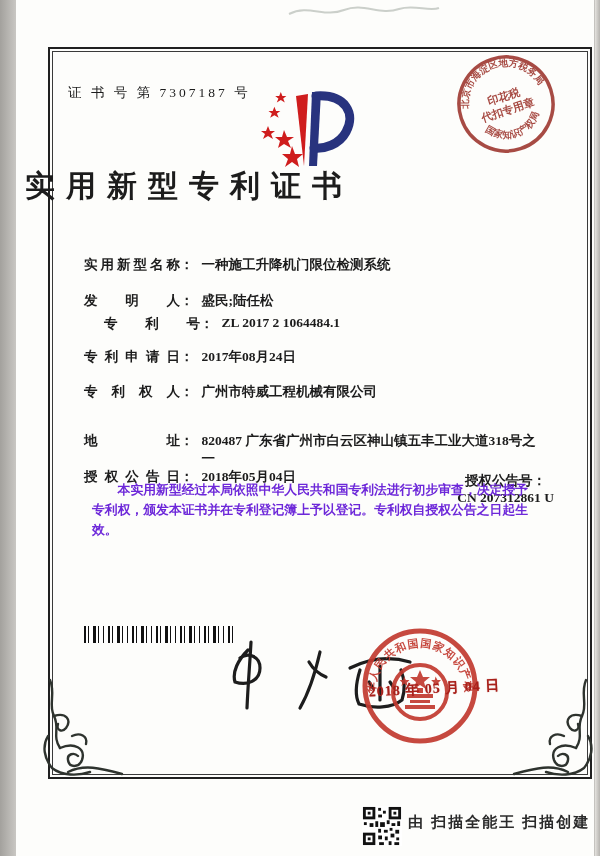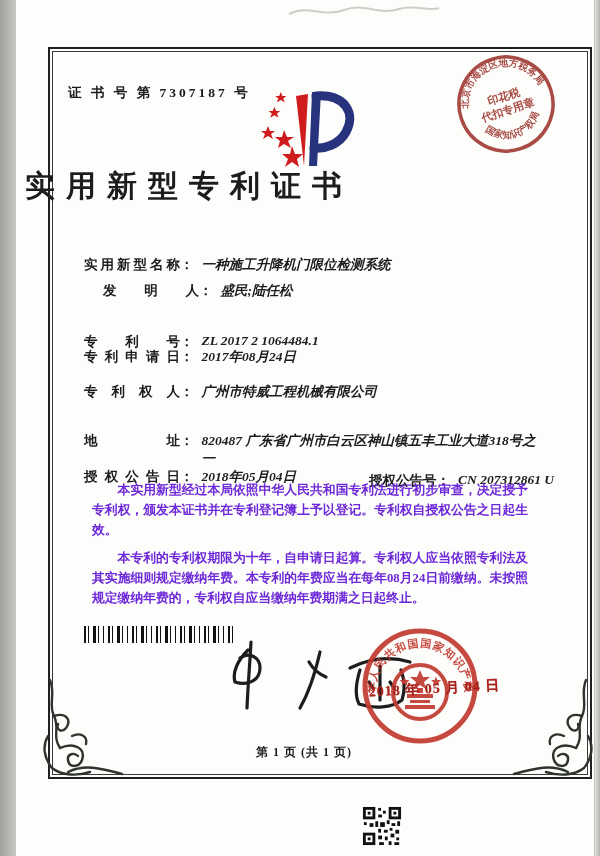--- a/index.html
+++ b/index.html
@@ -25,30 +25,30 @@
   
   .frame{
     position:absolute;left:34px;top:47px;width:540px;height:728px;
     border:2px solid #202020;pointer-events:none;
   }
   .frame-inner{
     position:absolute;left:2px;top:2px;right:2px;bottom:2px;
     border:1px solid #3a3a3a;
   }
   .abs{position:absolute;}
-  .cert-no{left:54px;top:84px;font-size:13.5px;font-weight:bold;letter-spacing:3px;}
+  .cert-no{left:54px;top:84px;font-size:13.5px;font-weight:normal;letter-spacing:3px;}
   .title{
     left:0;top:166px;width:580px;text-align:left;
     font-size:30px;font-weight:bold;letter-spacing:11px;text-indent:11px;
   }
   .fields{left:70px;top:240px;width:470px;font-size:13.5px;font-weight:bold;}
   .frow{position:absolute;left:0;white-space:pre-line;}
   .flabel{display:inline-block;min-width:96px;text-align:justify;text-align-last:justify;vertical-align:top;}
   .fcolon{display:inline-block;margin-right:8px;}
-  .fvalue{display:inline-block;vertical-align:top;max-width:350px;font-style:italic;}
+  .fvalue{display:inline-block;vertical-align:top;max-width:350px;}
   .paras{left:70px;top:472px;width:452px;font-size:12.8px;line-height:20px;text-align:justify;}
   .paras p{margin:8px;text-indent:2em;font-weight:bold;color:#6d28d9;}
   .barcode{
     left:70px;top:626px;width:150px;height:17px;
     background:repeating-linear-gradient(90deg,
       #111 0 2px,#fff 2px 4px,#111 4px 5px,#fff 5px 9px,
       #111 9px 12px,#fff 12px 14px,#111 14px 15px,#fff 15px 19px,
       #111 19px 20px,#fff 20px 24px);
   }
   .sig-block{left:72px;top:660px;font-size:14.5px;font-weight:bold;letter-spacing:2px;line-height:27px;
@@ -99,24 +99,24 @@
     <polygon points="30,42 33,49 40,49 34,53 37,60 30,56 24,60 26,53 21,49 28,49" fill="#cf1d1d"></polygon>
     <polygon points="38,58 41,66 49,66 43,71 45,79 38,74 31,79 34,71 28,66 36,66" fill="#cf1d1d"></polygon>
   </svg>
 
   <div class="abs title">实用新型专利证书</div>
 
   <div class="abs fields">
     <div class="frow" style="top:0;">
       <span class="flabel">实用新型名称</span><span class="fcolon">：</span><span class="fvalue">一种施工升降机门限位检测系统</span>
     </div>
-    <div class="frow" style="top:26px;margin-left:19px;">
+    <div class="frow" style="top:36px;">
       <span class="flabel">发明人</span><span class="fcolon">：</span><span class="fvalue">盛民;陆任松</span>
     </div>
-    <div class="frow" style="top:77px;">
+    <div class="frow" style="top:59px;margin-left:20px;">
       <span class="flabel">专利号</span><span class="fcolon">：</span><span class="fvalue">ZL 2017 2 1064484.1</span>
     </div>
     <div class="frow" style="top:92px;">
       <span class="flabel">专利申请日</span><span class="fcolon">：</span><span class="fvalue">2017年08月24日</span>
     </div>
     <div class="frow" style="top:127px;">
       <span class="flabel">专利权人</span><span class="fcolon">：</span><span class="fvalue">广州市特威工程机械有限公司</span>
     </div>
     <div class="frow" style="top:176px;">
       <span class="flabel">地址</span><span class="fcolon">：</span><span class="fvalue">820487 广东省广州市白云区神山镇五丰工业大道318号之
@@ -125,21 +125,20 @@
     <div class="frow" style="top:212px;">
       <span class="flabel">授权公告日</span><span class="fcolon">：</span><span class="fvalue">2018年05月04日</span>
     </div>
     <div class="frow" style="top:216px;left:285px;text-align:right;">
       <span>授权公告号</span><span class="fcolon">：</span><span class="fvalue">CN 207312861 U</span>
     </div>
   </div>
 
   <div class="abs paras">
     <p>本实用新型经过本局依照中华人民共和国专利法进行初步审查，决定授予专利权，颁发本证书并在专利登记簿上予以登记。专利权自授权公告之日起生效。</p>
-    <p>本专利的专利权期限为十年，自申请日起算。专利权人应当依照专利法及其实施细则规定缴纳年费。本专利的年费应当在每年08月24日前缴纳。未按照规定缴纳年费的，专利权自应当缴纳年费期满之日起终止。</p>
   </div>
 
   <div class="abs barcode"></div>
 
 
   <svg class="abs" style="left:200px;top:636px;" width="210" height="90" viewBox="0 0 210 90">
     <g fill="none" stroke="#1d1d1d" stroke-width="3.2" stroke-linecap="round">
       <path d="M34 14 C24 24 18 36 21 46 C33 50 46 45 46 32 C46 20 34 16 26 22"></path>
       <path d="M37 6 C36 26 34 48 33 72"></path>
       <path d="M95 26 C99 33 105 38 112 41"></path>
@@ -205,21 +204,20 @@
     <g fill="none" stroke="#2e332e" stroke-width="2.4" stroke-linecap="round">
       <path d="M12 4 C18 18 10 28 16 40 C22 52 14 60 22 72"></path>
       <path d="M16 40 C28 36 34 44 28 52 C24 57 18 54 20 48"></path>
       <path d="M22 72 C36 66 48 72 44 84 C41 92 31 92 30 84 C29 78 36 76 40 80"></path>
       <path d="M30 96 C46 88 62 92 84 98"></path>
       <path d="M10 60 C4 70 6 82 14 92 C24 100 40 100 52 96"></path>
       <path d="M34 60 C42 56 50 60 48 68"></path>
     </g>
   </svg>
 
-  <div class="abs page-num">第 1 页 (共 1 页)</div>
 
   <div class="abs footer">
     <svg style="position:absolute;left:18px;top:6px;" width="40" height="40" viewBox="0 0 42 42">
       <rect x="0" y="0" width="42" height="42" fill="#fff"></rect>
       <g fill="#111">
         <rect x="1" y="1" width="13" height="13"></rect>
           <rect x="4" y="4" width="7" height="7" fill="#fff"></rect>
           <rect x="6" y="6" width="3" height="3"></rect>
         <rect x="28" y="1" width="13" height="13"></rect>
           <rect x="31" y="4" width="7" height="7" fill="#fff"></rect>
@@ -243,18 +241,19 @@
           <rect x="35" y="25" width="4" height="4"></rect>
           <rect x="17" y="31" width="4" height="4"></rect>
         <rect x="24" y="32" width="3" height="4"></rect>
           <rect x="30" y="29" width="4" height="4"></rect>
           <rect x="36" y="33" width="3" height="3"></rect>
         <rect x="18" y="38" width="5" height="3"></rect>
           <rect x="28" y="37" width="3" height="4"></rect>
           <rect x="34" y="38" width="5" height="3"></rect>
       </g>
     </svg>
+    <div class="footer-text">由 扫描全能王 扫描创建</div>
   </div>
 
 </div>
 
 <div class="scan-edge-left"></div>
 <div class="scan-edge-right"></div>
 
 </body></html>

